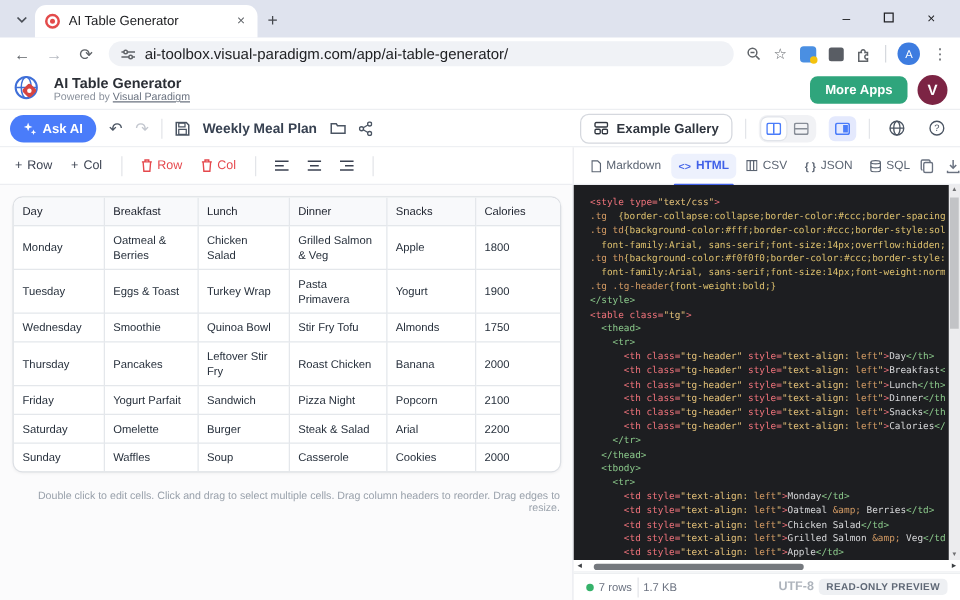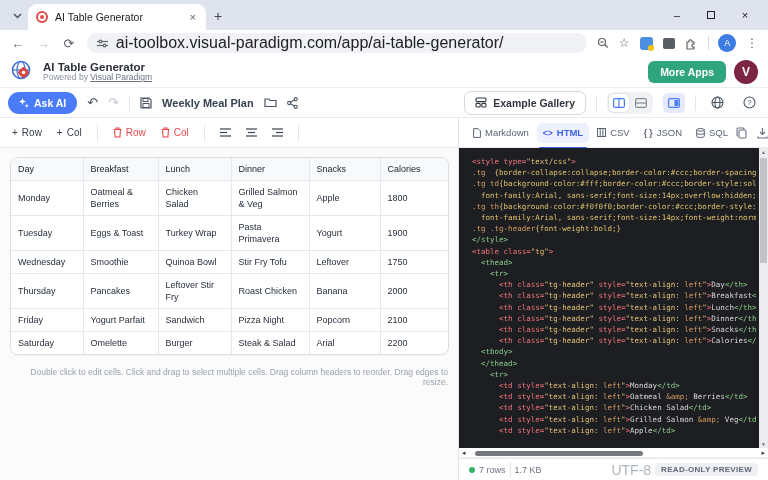--- a/index.html
+++ b/index.html
@@ -16,21 +16,21 @@
   .tab-close { font-size:11px; color:#5f6368; padding:0 2px; }
   .newtab-btn { font-size:14px; color:#44474d; margin:0 0 6px 8px; }
   .win-controls { position:absolute; right:6px; top:0; height:30px; display:flex; align-items:center; gap:0; }
   .win-btn { width:34px; text-align:center; font-size:11px; color:#202124; }
   .win-max { display:inline-block; width:8px; height:8px; border:1px solid #202124; }
 
   .urlbar { height:26px; background:#fff; display:flex; align-items:center; padding:0 10px; gap:10px; }
   .nav-ico { font-size:13px; color:#5f6368; width:16px; text-align:center; }
   .nav-ico.disabled { color:#b6bac1; }
   .url-pill { height:20px; flex:none; width:500px; background:#f0f2f6; border-radius:10px; display:flex; align-items:center; gap:8px; padding:0 10px; }
-  .url-text { font-size:16px; color:#202124; white-space:nowrap; }
+  .url-text { font-size:12px; color:#202124; white-space:nowrap; }
   .pill-ico, .ext-ico { display:flex; align-items:center; }
   .star { font-size:12px; color:#5f6368; }
   .ext-blue { width:13px; height:13px; border-radius:3px; background:#4a8fe2; position:relative; }
   .ext-blue::after { content:""; position:absolute; right:-1px; bottom:-1px; width:6px; height:6px; border-radius:50%; background:#f4c20d; }
   .ext-dark { width:12px; height:11px; border-radius:2px; background:#595d64; }
   .chrome-div { width:1px; height:14px; background:#d6d9de; }
   .chrome-avatar { width:18px; height:18px; border-radius:50%; background:#3d7ce0; color:#fff; font-size:9px; display:flex; align-items:center; justify-content:center; }
   .dots { font-size:12px; color:#5f6368; }
 
   
@@ -92,21 +92,21 @@
   .v-scroll .arr { position:absolute; left:0; right:0; text-align:center; font-size:5px; color:#6f6f72; }
   .v-scroll .arr.up { top:1px; } .v-scroll .arr.dn { bottom:1px; }
   .v-thumb { position:absolute; left:1px; right:1px; top:10px; height:105px; background:#c2c3c6; }
   .h-scroll { height:10px; background:#fff; position:relative; border-bottom:1px solid #f0f1f3; }
   .h-scroll .arr { position:absolute; top:0; font-size:7px; color:#3c3f43; line-height:10px; }
   .h-scroll .arr.lf { left:3px; } .h-scroll .arr.rt { right:3px; }
   .h-thumb { position:absolute; left:16px; top:2.5px; height:5px; width:168px; background:#75797e; border-radius:3px; }
 
   .status-bar { height:22px; border-top:1px solid #e8eaed; display:flex; align-items:center; padding:0 10px; gap:4px; font-size:9px; color:#6b7280; background:#fff; }
   .dot { width:6px; height:6px; border-radius:50%; background:#35b26a; }
-  .enc { color:#aeb4bc; font-size:14px; }
+  .enc { color:#aeb4bc; font-size:10px;font-weight:bold; }
   .ro-badge { background:#eef0f3; border-radius:4px; padding:2px 6px; font-size:8px; color:#5f6876; font-weight:bold; letter-spacing:0.3px; }
 
   svg { display:block; }
 </style>
 </head>
 <body>
 
 <div class="tabstrip">
   <div class="tab-chevron">
     <svg width="9" height="6" viewBox="0 0 9 6">
@@ -372,21 +372,21 @@
                 <td>Turkey Wrap</td>
                 <td>Pasta Primavera</td>
                 <td>Yogurt</td>
                 <td>1900</td>
               </tr>
               <tr>
                 <td>Wednesday</td>
                 <td>Smoothie</td>
                 <td>Quinoa Bowl</td>
                 <td>Stir Fry Tofu</td>
-                <td>Leftover</td>
+                <td>Almonds</td>
                 <td>1750</td>
               </tr>
               <tr>
                 <td>Thursday</td>
                 <td>Pancakes</td>
                 <td>Leftover Stir Fry</td>
                 <td>Roast Chicken</td>
                 <td>Banana</td>
                 <td>2000</td>
               </tr>
@@ -398,20 +398,28 @@
                 <td>Popcorn</td>
                 <td>2100</td>
               </tr>
               <tr>
                 <td>Saturday</td>
                 <td>Omelette</td>
                 <td>Burger</td>
                 <td>Steak &amp; Salad</td>
                 <td>Arial</td>
                 <td>2200</td>
+              </tr>
+              <tr>
+                <td>Sunday</td>
+                <td>Waffles</td>
+                <td>Soup</td>
+                <td>Casserole</td>
+                <td>Cookies</td>
+                <td>2000</td>
               </tr>
             </tbody>
           </table>
       </div>
       <div class="hint">Double click to edit cells. Click and drag to select multiple cells. Drag column headers to reorder. Drag edges to resize.</div>
     </div>
   </div>
 
   <div class="right-panel">
     <div class="export-tabs">
@@ -482,22 +490,23 @@
           <div class="code-line"><span class="tok-grn">&lt;/style&gt;</span></div>
           <div class="code-line"><span class="tok-tag">&lt;table</span><span class="tok-tag"> class=</span><span class="tok-str">"tg"</span><span class="tok-tag">&gt;</span></div>
           <div class="code-line"><span class="tok-grn">  &lt;thead&gt;</span></div>
           <div class="code-line"><span class="tok-grn">    &lt;tr&gt;</span></div>
           <div class="code-line"><span class="tok-tag">      &lt;th</span><span class="tok-tag"> class=</span><span class="tok-str">"tg-header"</span><span class="tok-tag"> style=</span><span class="tok-str">"text-align: </span><span class="tok-val">left</span><span class="tok-str">"</span><span class="tok-tag">&gt;</span><span class="tok-txt">Day</span><span class="tok-grn">&lt;/th&gt;</span></div>
           <div class="code-line"><span class="tok-tag">      &lt;th</span><span class="tok-tag"> class=</span><span class="tok-str">"tg-header"</span><span class="tok-tag"> style=</span><span class="tok-str">"text-align: </span><span class="tok-val">left</span><span class="tok-str">"</span><span class="tok-tag">&gt;</span><span class="tok-txt">Breakfast</span><span class="tok-grn">&lt;/th&gt;</span></div>
           <div class="code-line"><span class="tok-tag">      &lt;th</span><span class="tok-tag"> class=</span><span class="tok-str">"tg-header"</span><span class="tok-tag"> style=</span><span class="tok-str">"text-align: </span><span class="tok-val">left</span><span class="tok-str">"</span><span class="tok-tag">&gt;</span><span class="tok-txt">Lunch</span><span class="tok-grn">&lt;/th&gt;</span></div>
           <div class="code-line"><span class="tok-tag">      &lt;th</span><span class="tok-tag"> class=</span><span class="tok-str">"tg-header"</span><span class="tok-tag"> style=</span><span class="tok-str">"text-align: </span><span class="tok-val">left</span><span class="tok-str">"</span><span class="tok-tag">&gt;</span><span class="tok-txt">Dinner</span><span class="tok-grn">&lt;/th&gt;</span></div>
           <div class="code-line"><span class="tok-tag">      &lt;th</span><span class="tok-tag"> class=</span><span class="tok-str">"tg-header"</span><span class="tok-tag"> style=</span><span class="tok-str">"text-align: </span><span class="tok-val">left</span><span class="tok-str">"</span><span class="tok-tag">&gt;</span><span class="tok-txt">Snacks</span><span class="tok-grn">&lt;/th&gt;</span></div>
           <div class="code-line"><span class="tok-tag">      &lt;th</span><span class="tok-tag"> class=</span><span class="tok-str">"tg-header"</span><span class="tok-tag"> style=</span><span class="tok-str">"text-align: </span><span class="tok-val">left</span><span class="tok-str">"</span><span class="tok-tag">&gt;</span><span class="tok-txt">Calories</span><span class="tok-grn">&lt;/th&gt;</span></div>
+          <div class="code-line"><span class="tok-grn">    &lt;/tr&gt;</span></div>
+          <div class="code-line"><span class="tok-grn">  &lt;/thead&gt;</span></div>
           <div class="code-line"><span class="tok-grn">  &lt;tbody&gt;</span></div>
-          <div class="code-line"><span class="tok-grn">  &lt;/thead&gt;</span></div>
           <div class="code-line"><span class="tok-grn">    &lt;tr&gt;</span></div>
           <div class="code-line"><span class="tok-tag">      &lt;td</span><span class="tok-tag"> style=</span><span class="tok-str">"text-align: </span><span class="tok-val">left</span><span class="tok-str">"</span><span class="tok-tag">&gt;</span><span class="tok-txt">Monday</span><span class="tok-grn">&lt;/td&gt;</span></div>
           <div class="code-line"><span class="tok-tag">      &lt;td</span><span class="tok-tag"> style=</span><span class="tok-str">"text-align: </span><span class="tok-val">left</span><span class="tok-str">"</span><span class="tok-tag">&gt;</span><span class="tok-txt">Oatmeal </span><span class="tok-val">&amp;amp;</span><span class="tok-txt"> Berries</span><span class="tok-grn">&lt;/td&gt;</span></div>
           <div class="code-line"><span class="tok-tag">      &lt;td</span><span class="tok-tag"> style=</span><span class="tok-str">"text-align: </span><span class="tok-val">left</span><span class="tok-str">"</span><span class="tok-tag">&gt;</span><span class="tok-txt">Chicken Salad</span><span class="tok-grn">&lt;/td&gt;</span></div>
           <div class="code-line"><span class="tok-tag">      &lt;td</span><span class="tok-tag"> style=</span><span class="tok-str">"text-align: </span><span class="tok-val">left</span><span class="tok-str">"</span><span class="tok-tag">&gt;</span><span class="tok-txt">Grilled Salmon </span><span class="tok-val">&amp;amp;</span><span class="tok-txt"> Veg</span><span class="tok-grn">&lt;/td&gt;</span></div>
           <div class="code-line"><span class="tok-tag">      &lt;td</span><span class="tok-tag"> style=</span><span class="tok-str">"text-align: </span><span class="tok-val">left</span><span class="tok-str">"</span><span class="tok-tag">&gt;</span><span class="tok-txt">Apple</span><span class="tok-grn">&lt;/td&gt;</span></div>
         </div>
       <div class="v-scroll">
         <span class="arr up">▲</span>
         <div class="v-thumb"></div>

